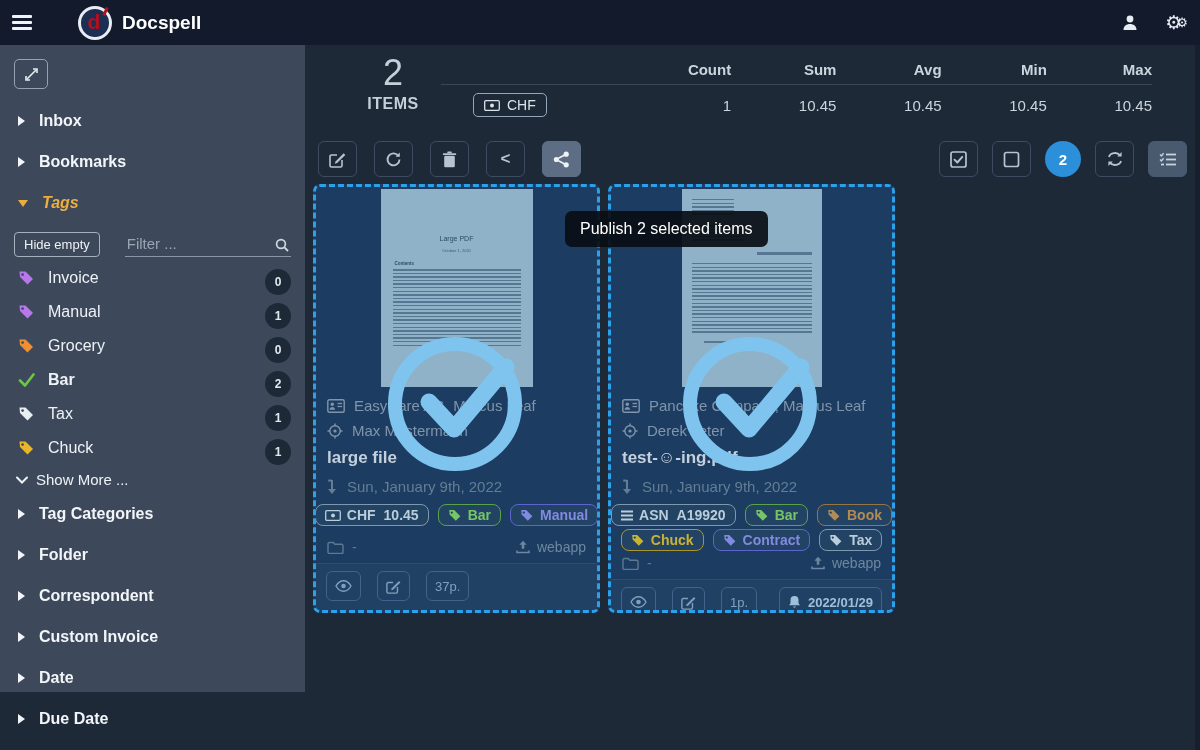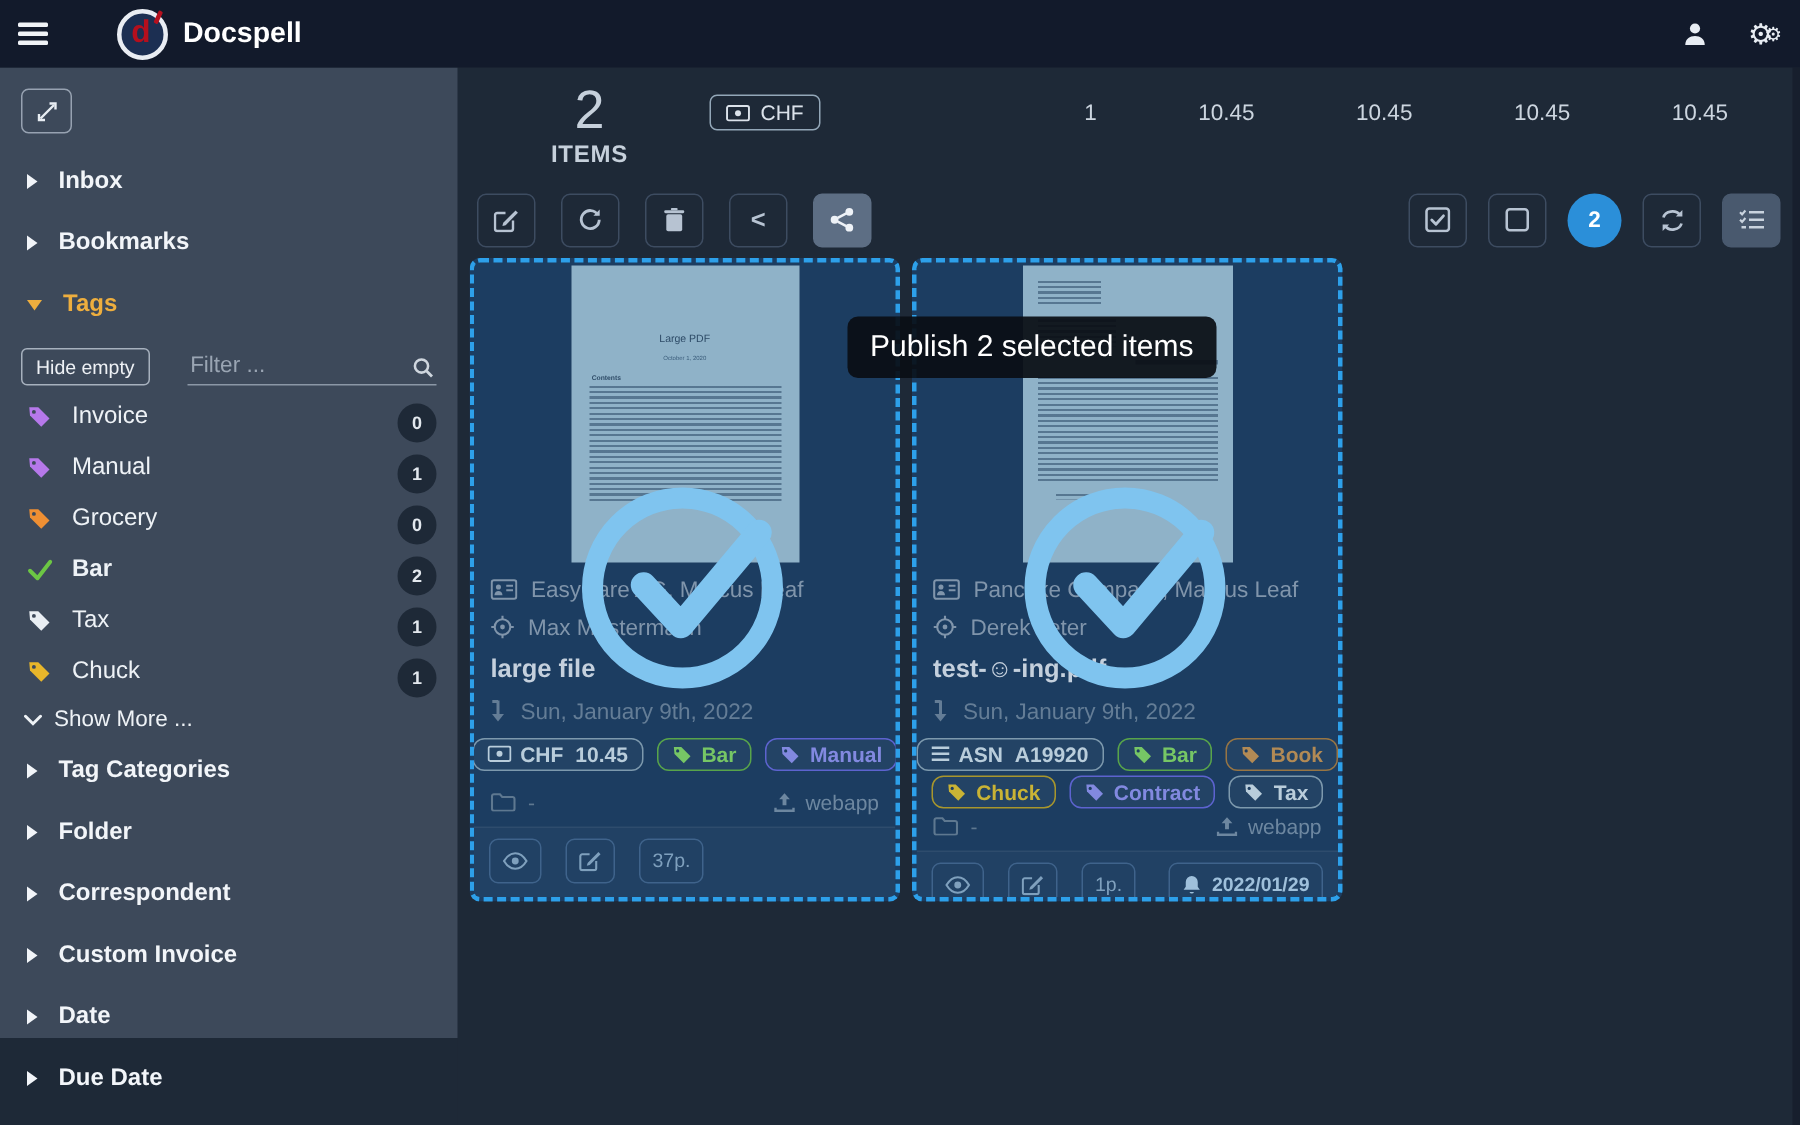--- a/index.html
+++ b/index.html
@@ -31,21 +31,21 @@
   .sidebar { position:absolute; left:0; top:45px; width:305px; height:647px;
              background:#3d495a; padding:14px 14px 0 14px; z-index:10; }
   .collapse-btn { width:34px; height:30px; border:1px solid #97a2b1; border-radius:5px;
                   display:flex; align-items:center; justify-content:center; color:#e8edf3; cursor:pointer; }
   .side-item { display:flex; align-items:center; gap:14px; margin-top:23px;
                color:#f2f5f9; font-weight:bold; font-size:16px; cursor:pointer; padding-left:4px; }
   .caret-right { width:0; height:0; border-left:7px solid #f2f5f9; border-top:5px solid transparent;
                  border-bottom:5px solid transparent; }
   .caret-down-amber { width:0; height:0; border-top:7px solid #eeae3e; border-left:5px solid transparent;
                       border-right:5px solid transparent; }
-  .tags-head { color:#eeae3e; }
+  .tags-head { color:#eeae3e;font-style:italic; }
   .tags-controls { display:flex; align-items:center; margin-top:20px; }
   .hide-empty-btn { border:1px solid #a7b1be; border-radius:4px; color:#eef1f5;
                     font-size:13px; padding:4px 9px; cursor:pointer; background:transparent; }
   .filter-wrap { position:relative; margin-left:25px; flex:1;text-decoration:underline; }
   .filter-input { width:100%; background:transparent; border:none; border-bottom:1px solid #8b97a6;
                   color:#e8edf3; font-size:15px; padding:3px 22px 4px 2px; outline:none;
                   font-family:"Liberation Sans", sans-serif; }
   .filter-input::placeholder { color:#9aa5b3; }
   .filter-search-ic { position:absolute; right:2px; bottom:5px; color:#cfd6de; }
   .tag-row { display:flex; align-items:flex-start; gap:13px; margin-top:12px; height:22px;
@@ -143,21 +143,21 @@
                  background:rgba(255,255,255,0.025); padding:7px 10px 9px 10px;
                  display:flex; gap:16px; align-items:flex-end; }
   .fbtn { height:30px; min-width:32px; border:1px solid #3f638b; border-radius:6px;
           color:#7fa0bd; background:transparent; display:flex; align-items:center;
           justify-content:center; font-size:13px; padding:0 8px; cursor:pointer; }
   .fbadge { cursor:default; }
   .due-badge { margin-left:auto; font-weight:bold; color:#9fc0db; gap:7px; }
 
   
   .tooltip { position:absolute; left:260px; top:166px; z-index:60;
-             background:rgba(10,14,20,0.93); color:#ffffff; font-size:20px;
+             background:rgba(10,14,20,0.93); color:#ffffff; font-size:16px;
              padding:9px 15px; border-radius:7px; white-space:nowrap; }
 
   svg { display:block; }
 </style>
 </head>
 <body>
 
 <header class="navbar">
   <div class="nav-menu-btn">
     <div class="hamburger">
@@ -316,20 +316,28 @@
 </aside>
 
 <main class="main">
 
   <section class="stats">
     <div class="stats-num">
       <div class="big">2</div>
       <div class="sub">ITEMS</div>
     </div>
     <div class="stats-table">
+      <div class="st-row st-head">
+        <div class="st-cell st-first"></div>
+        <div class="st-cell">Count</div>
+        <div class="st-cell">Sum</div>
+        <div class="st-cell">Avg</div>
+        <div class="st-cell">Min</div>
+        <div class="st-cell">Max</div>
+      </div>
       <div class="st-row st-vals">
         <div class="st-cell st-first">
           <span class="chf-chip">
             <span class="ic">
                 <svg width="16" height="11" viewBox="0 0 16 11">
                   <rect x="0.7" y="0.7" width="14.6" height="9.6" rx="1.2" fill="none" stroke="#dbe2ea" stroke-width="1.3"></rect>
                   <circle cx="8" cy="5.5" r="2" fill="#dbe2ea"></circle>
                 </svg>
               </span>
             <span>CHF</span>

